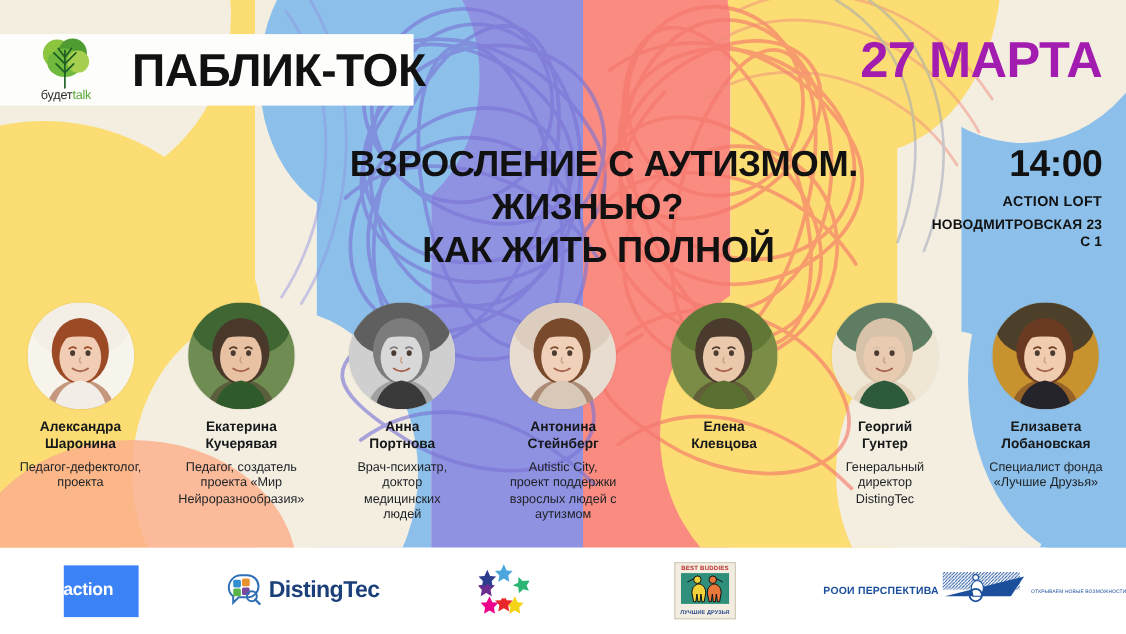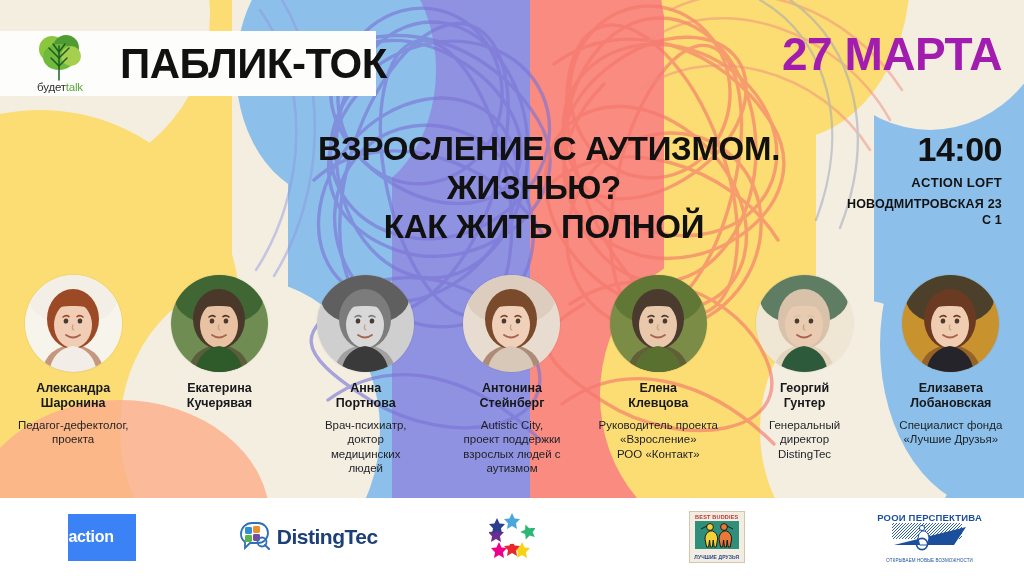--- a/index.html
+++ b/index.html
@@ -98,21 +98,21 @@
   .kontakt-logo .txt{
     font-size:25px;color:#2a3f9e;font-style:italic;font-weight:bold;
     font-family:"Liberation Serif","DejaVu Serif",serif;letter-spacing:-.5px;
   }
 
   .bb-logo{width:56px;height:52px;background:#f2ede0;border:1px solid #cfc7b4;
     display:flex;flex-direction:column;align-items:center;justify-content:space-between;padding:2px 0;box-sizing:border-box;}
   .bb-logo .cap{font-size:5.5px;font-weight:bold;color:#b33;letter-spacing:.2px;white-space:nowrap;}
   .bb-logo .cap2{font-size:5px;font-weight:bold;color:#2b4a8a;letter-spacing:.1px;white-space:nowrap;}
 
-  .persp-logo{display:flex;flex-direction:column;align-items:center;margin-left:16px;}
+  .persp-logo{display:flex;flex-direction:row;align-items:center;margin-left:16px;}
   .persp-logo .cap{font-size:9.5px;font-weight:bold;color:#1b4f9c;letter-spacing:.2px;white-space:nowrap;}
   .persp-logo .sub{font-size:4.5px;color:#1b4f9c;margin-top:1px;white-space:nowrap;letter-spacing:.1px;}
 </style>
 </head>
 <body>
 
 <div id="poster">
 
   <div class="bg-layer">
 
@@ -278,20 +278,23 @@
             <path d="M38 42 q3 -2.6 6 -.4" stroke="#4a382a" stroke-width="1.6" fill="none" stroke-linecap="round"></path>
             <path d="M52 41.6 q3 -2.2 6 .4" stroke="#4a382a" stroke-width="1.6" fill="none" stroke-linecap="round"></path>
             <path d="M48 50 q-1.6 4 .8 5" stroke="#c9a185" stroke-width="1.3" fill="none" stroke-linecap="round"></path>
             <path d="M41 60 q7 5 14 0" stroke="#a9644f" stroke-width="1.8" fill="none" stroke-linecap="round"></path>
             <path d="M26 44 q-2 -22 22 -22 q24 0 22 22 q0 -14 -22 -13 q-22 -1 -22 13 z" fill="#4a382a"></path>
             <path d="M48 71 q-20 3 -24 26 h48 q-4 -23 -24 -26 z" fill="#2f5a2a"></path>
           </svg>
         </div>
         <div class="sp-name">Екатерина
 Кучерявая</div>
+        <div class="sp-role">Педагог, создатель
+проекта «Мир
+Нейроразнообразия»</div>
       </div>
       <div class="speaker">
         <div class="avatar">
           <svg viewBox="0 0 97 97" aria-hidden="true">
             <rect width="97" height="97" fill="#cfcfcf"></rect>
             <ellipse cx="48" cy="24" rx="44" ry="26" fill="#3a3a3a" opacity=".75"></ellipse>
             <ellipse cx="48" cy="96" rx="30" ry="26" fill="#7c7c7c" opacity=".55"></ellipse>
             <ellipse cx="48" cy="44" rx="26" ry="30" fill="#7c7c7c"></ellipse>
             <ellipse cx="48" cy="50" rx="19" ry="23" fill="#d8d8d8"></ellipse>
             <ellipse cx="41" cy="46" rx="2.3" ry="2.6" fill="#4a3a30"></ellipse>
@@ -348,23 +351,20 @@
             <path d="M38 42 q3 -2.6 6 -.4" stroke="#4b3a2e" stroke-width="1.6" fill="none" stroke-linecap="round"></path>
             <path d="M52 41.6 q3 -2.2 6 .4" stroke="#4b3a2e" stroke-width="1.6" fill="none" stroke-linecap="round"></path>
             <path d="M48 50 q-1.6 4 .8 5" stroke="#c9a185" stroke-width="1.3" fill="none" stroke-linecap="round"></path>
             <path d="M41 60 q7 5 14 0" stroke="#a9644f" stroke-width="1.8" fill="none" stroke-linecap="round"></path>
             <path d="M26 44 q-2 -22 22 -22 q24 0 22 22 q0 -14 -22 -13 q-22 -1 -22 13 z" fill="#4b3a2e"></path>
             <path d="M48 71 q-20 3 -24 26 h48 q-4 -23 -24 -26 z" fill="#5a7030"></path>
           </svg>
         </div>
         <div class="sp-name">Елена
 Клевцова</div>
-        <div class="sp-role">Руководитель проекта
-«Взросление»
-РОО «Контакт»</div>
       </div>
       <div class="speaker">
         <div class="avatar">
           <svg viewBox="0 0 97 97" aria-hidden="true">
             <rect width="97" height="97" fill="#efe6d4"></rect>
             <ellipse cx="48" cy="24" rx="44" ry="26" fill="#2e5a3c" opacity=".75"></ellipse>
             <ellipse cx="48" cy="96" rx="30" ry="26" fill="#d8c3aa" opacity=".55"></ellipse>
             <ellipse cx="48" cy="44" rx="26" ry="30" fill="#d8c3aa"></ellipse>
             <ellipse cx="48" cy="50" rx="19" ry="23" fill="#e8cbb0"></ellipse>
             <ellipse cx="41" cy="46" rx="2.3" ry="2.6" fill="#4a3a30"></ellipse>

